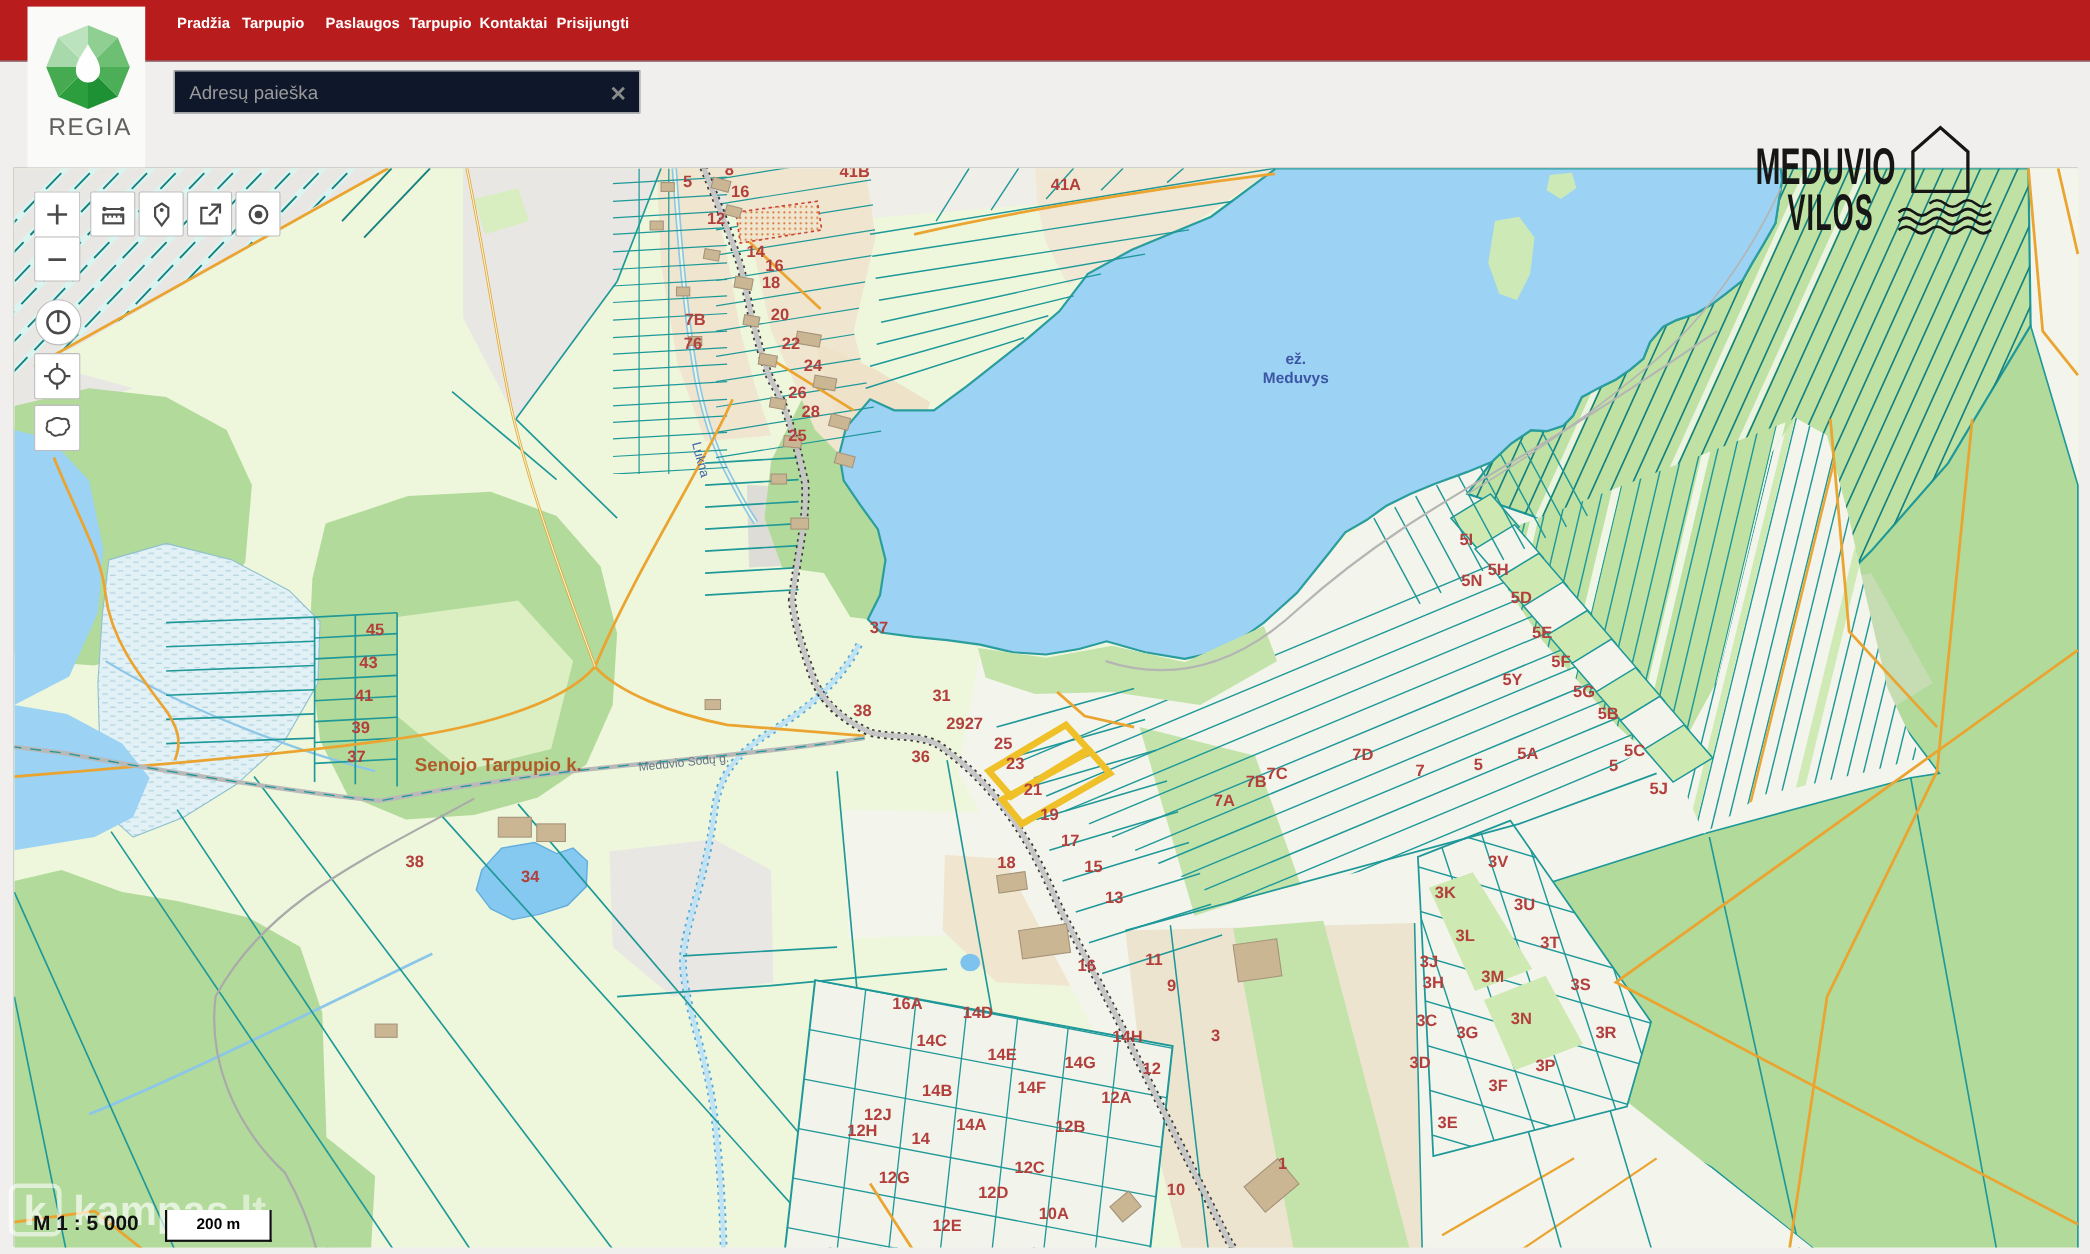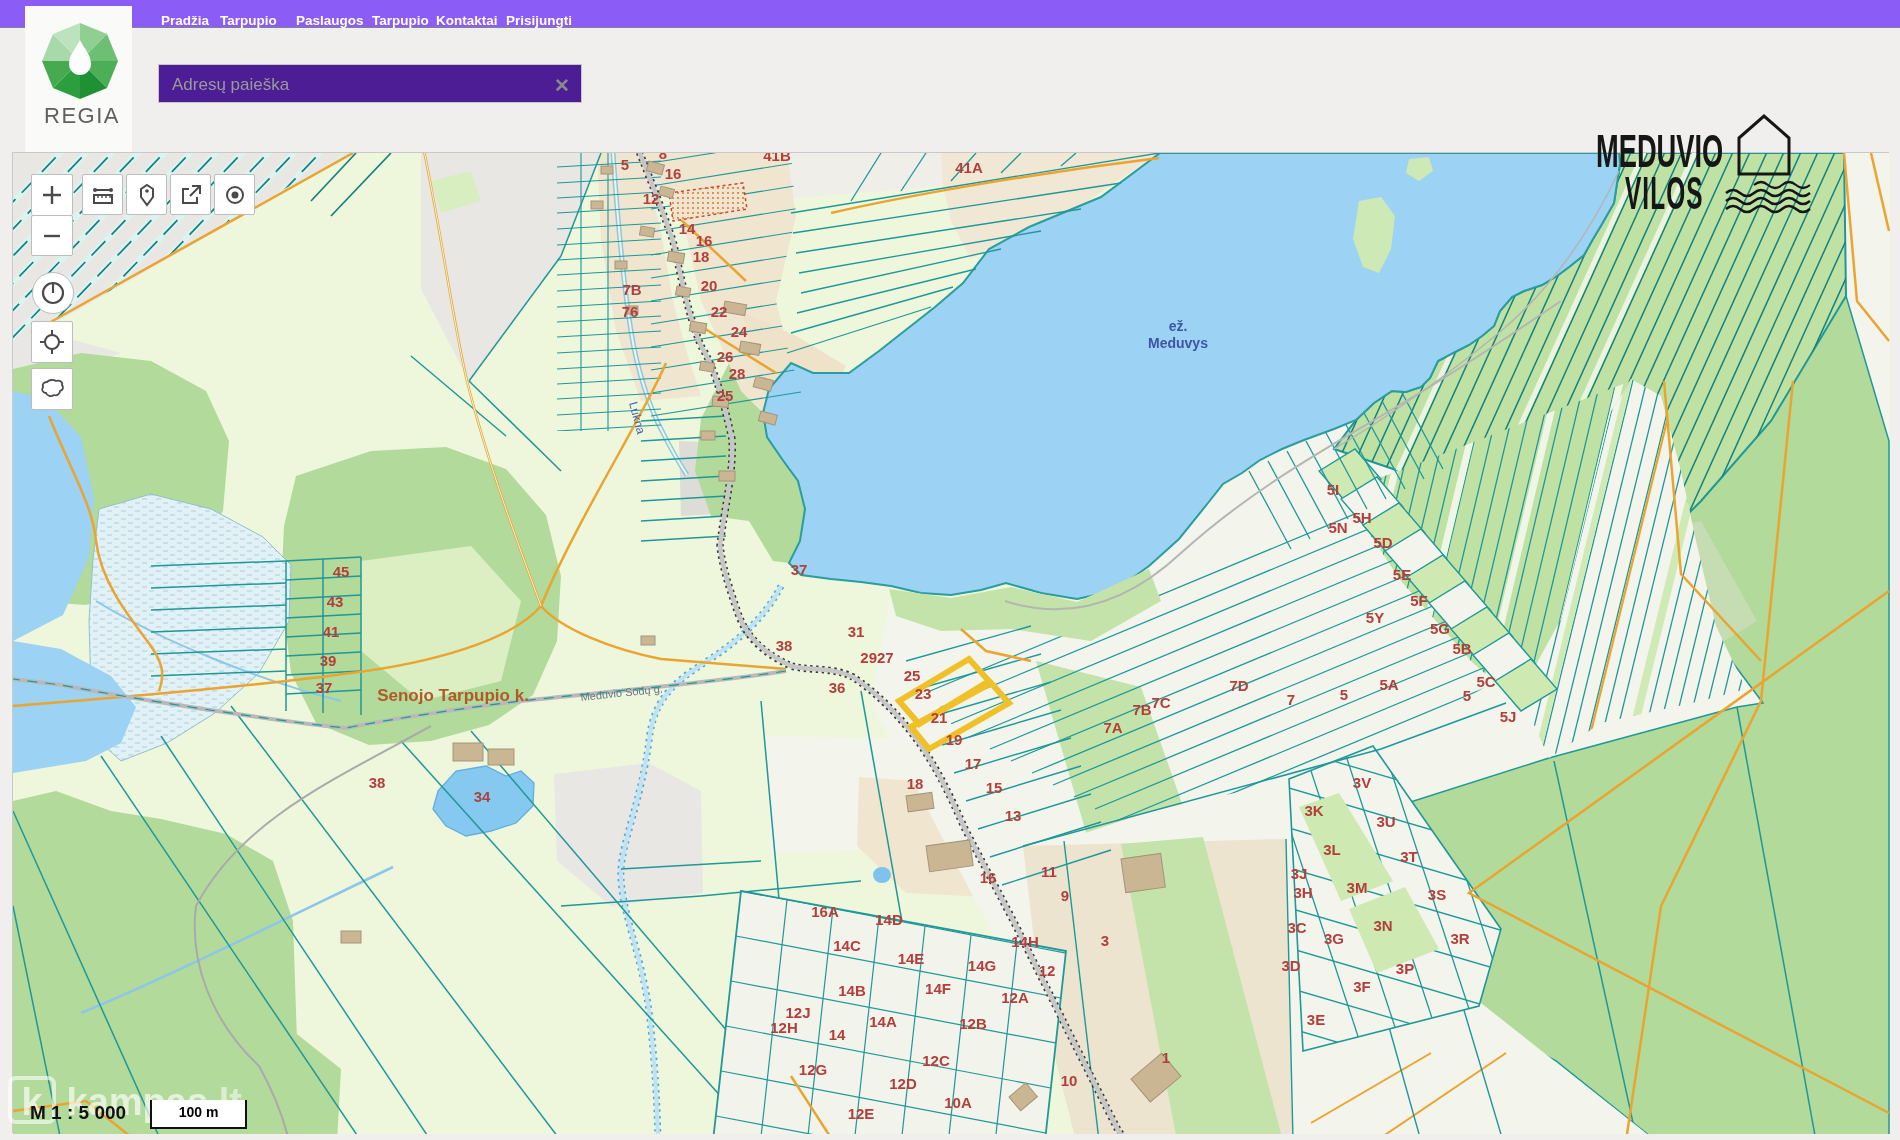--- a/index.html
+++ b/index.html
@@ -1,21 +1,21 @@
 <!DOCTYPE html>
 <html><head><meta charset="utf-8">
 <style>
 *{margin:0;padding:0;box-sizing:border-box}
 html,body{width:1900px;height:1140px;overflow:hidden;background:#f1efed;font-family:"Liberation Sans",sans-serif}
-#nav{position:absolute;left:0;top:0;width:1900px;height:28px;background:#8b5cf6;border-bottom:1px solid #7e868d}
+#nav{position:absolute;left:0;top:0;width:1900px;height:56px;background:#b91c1c;border-bottom:1px solid #7e868d}
 #nav span{position:absolute;top:13px;color:#fff;font-size:13.5px;font-weight:bold}
 #tab{position:absolute;left:25px;top:6px;width:107px;height:146px;background:#fafaf9}
 #regia{position:absolute;left:41px;top:22px}
 #regiatxt{position:absolute;left:44px;top:103px;width:70px;text-align:right;font-size:22px;color:#606060;letter-spacing:1.5px}
-#search{position:absolute;left:158px;top:64px;width:424px;height:39px;background:#4c1d95;border:1px solid #c6c6c6}
+#search{position:absolute;left:158px;top:64px;width:424px;height:39px;background:#0f172a;border:1px solid #c6c6c6}
 #search .ph{position:absolute;left:13px;top:10px;font-size:17px;color:#9a9a9a}
 #search .x{position:absolute;right:11px;top:9px;font-size:19px;color:#8a8a8a;font-weight:bold}
 #map{position:absolute;left:12px;top:152px;width:1877px;height:981px;border:1px solid #c9c9c9;background:#eef7dc}
 .btn{position:absolute;background:#fff;border:1px solid #bdbdbd;border-radius:2px;display:flex;align-items:center;justify-content:center;color:#4a4a4a}
 #mv{position:absolute;left:1596px;top:130px;color:#161616}
 #mv .l1{font-size:47px;font-weight:bold;transform:scaleX(0.58);transform-origin:left;letter-spacing:0;line-height:42px}
 #mv .l2{font-size:47px;font-weight:bold;transform:scaleX(0.52);transform-origin:left;letter-spacing:2px;line-height:42px;margin-left:29px}
 #scale{position:absolute;left:30px;top:1102px;font-size:19px;font-weight:bold;color:#111}
 #sbar{position:absolute;left:150px;top:1100px;width:97px;height:29px;background:#fff;border-left:2.5px solid #111;border-right:2.5px solid #111;border-bottom:2.5px solid #111;text-align:center;font-size:14px;font-weight:bold;padding-top:4px}
 #kampas{position:absolute;left:8px;top:1076px;color:rgba(255,255,255,0.66);font-size:38px;font-weight:bold}
@@ -704,13 +704,13 @@
   </svg>
 <svg style="position:absolute;left:1724px;top:180px" width="88" height="34" viewBox="0 0 88 34">
  <path d="M30 5 q7 -6 14 0 q7 6 14 0 q7 -6 14 0 q7 6 14 0" fill="none" stroke="#161616" stroke-width="2.2"></path>
  <path d="M2 13 q7 -6 14 0 q7 6 14 0 q7 -6 14 0 q7 6 14 0 q7 -6 14 0 q7 6 14 0" fill="none" stroke="#161616" stroke-width="2.5"></path>
  <path d="M2 21 q7 -6 14 0 q7 6 14 0 q7 -6 14 0 q7 6 14 0 q7 -6 14 0 q7 6 14 0" fill="none" stroke="#161616" stroke-width="2.5"></path>
  <path d="M2 29 q7 -6 14 0 q7 6 14 0 q7 -6 14 0 q7 6 14 0 q7 -6 14 0 q7 6 14 0" fill="none" stroke="#161616" stroke-width="2.5"></path>
 </svg>
 
 <div id="kampas"><span style="display:inline-block;border:4px solid rgba(255,255,255,0.6);border-radius:8px;width:48px;height:48px;text-align:center;line-height:44px">k</span> kampas<span style="opacity:0.8">.lt</span></div>
 <div id="scale">M 1 : 5 000</div>
-<div id="sbar">100 m</div>
+<div id="sbar">200 m</div>
 
 </body></html>

